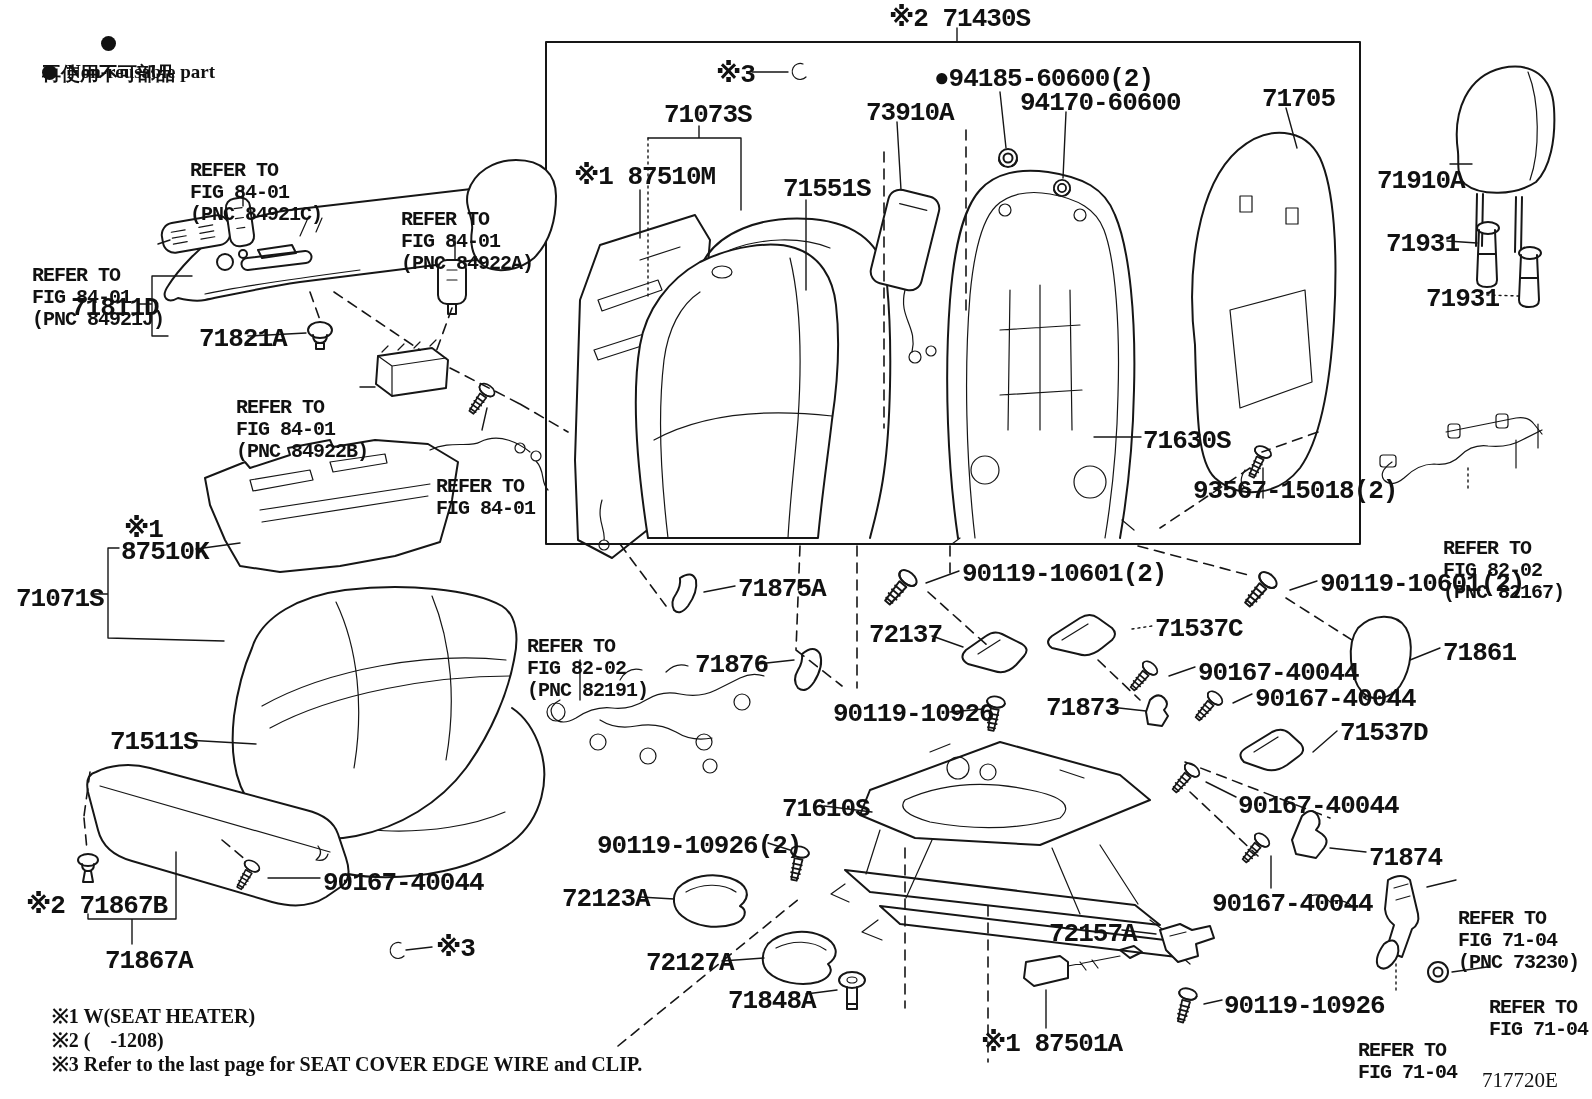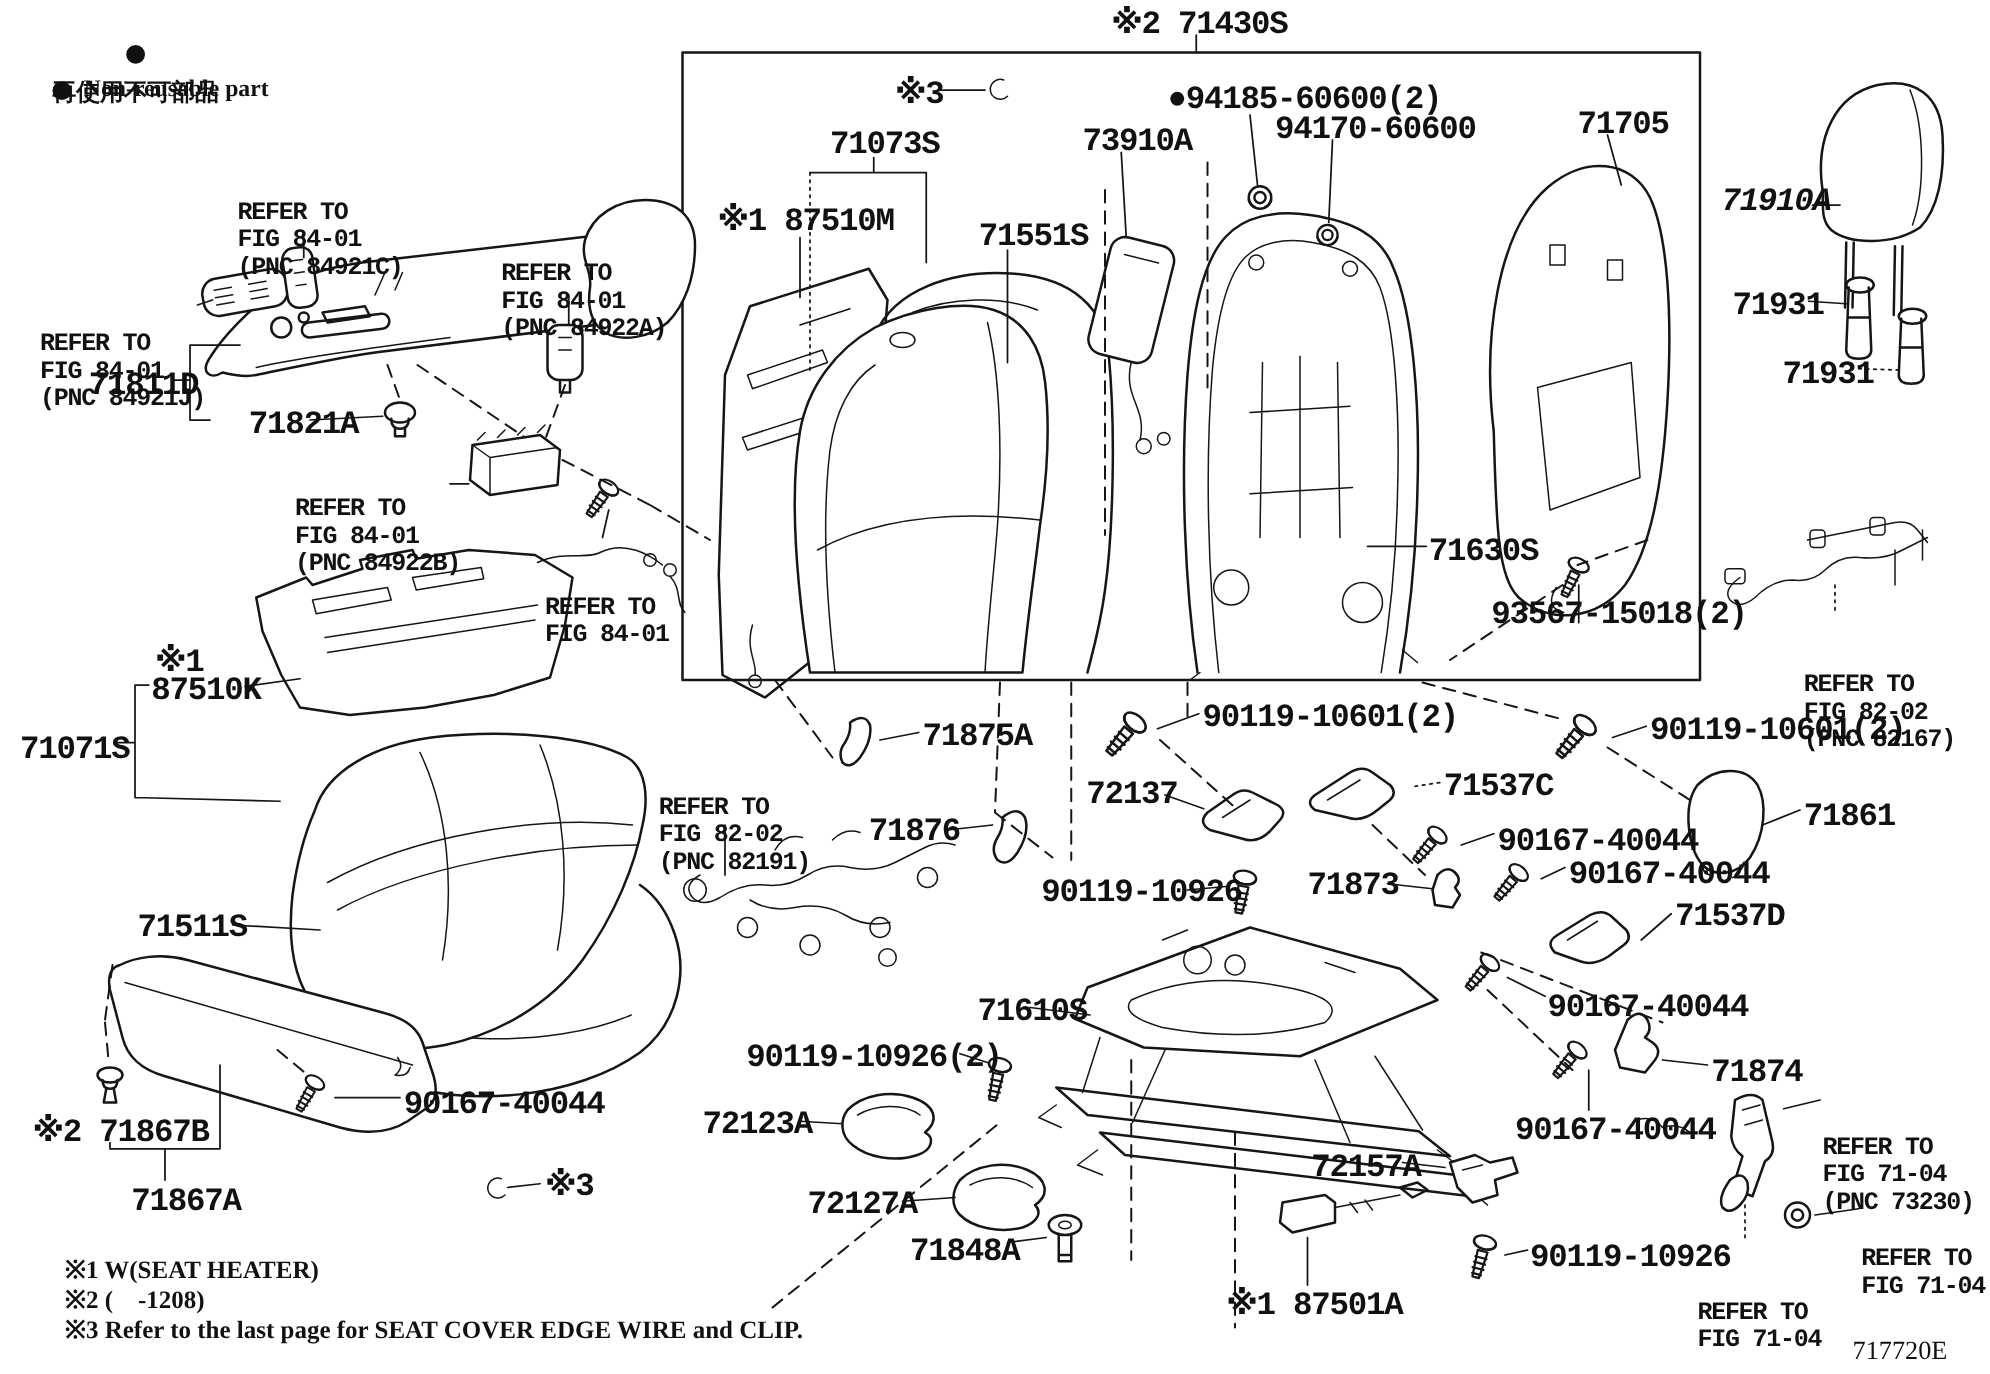--- a/index.html
+++ b/index.html
@@ -345,21 +345,21 @@
   <div class="pn" style="left:889px;top:6px;">※2 71430S</div>
   <div class="pn" style="left:934px;top:66px;">●94185-60600(2)</div>
   <div class="pn" style="left:1020px;top:90px;">94170-60600</div>
   <div class="pn" style="left:664px;top:102px;">71073S</div>
   <div class="pn" style="left:574px;top:164px;">※1 87510M</div>
   <div class="pn" style="left:866px;top:100px;">73910A</div>
   <div class="pn" style="left:783px;top:176px;">71551S</div>
   <div class="pn" style="left:1262px;top:86px;">71705</div>
   <div class="pn" style="left:1143px;top:428px;">71630S</div>
   <div class="pn" style="left:1193px;top:478px;">93567-15018(2)</div>
-  <div class="pn" style="left:1377px;top:148px;font-style:italic;">71910A</div>
+  <div class="pn" style="left:1377px;top:168px;">71910A</div>
   <div class="pn" style="left:1386px;top:231px;">71931</div>
   <div class="pn" style="left:1426px;top:286px;">71931</div>
   <div class="pn" style="left:962px;top:561px;">90119-10601(2)</div>
   <div class="pn" style="left:1320px;top:571px;">90119-10601(2)</div>
   <div class="pn" style="left:738px;top:576px;">71875A</div>
   <div class="pn" style="left:695px;top:652px;">71876</div>
   <div class="pn" style="left:869px;top:622px;">72137</div>
   <div class="pn" style="left:1155px;top:616px;">71537C</div>
   <div class="pn" style="left:1198px;top:660px;">90167-40044</div>
   <div class="pn" style="left:833px;top:701px;">90119-10926</div>

